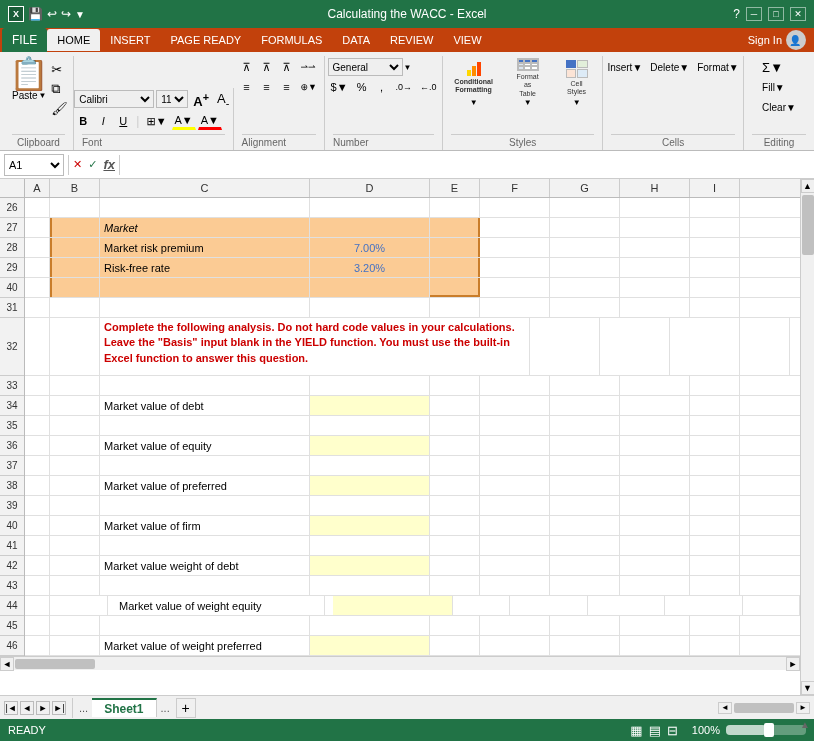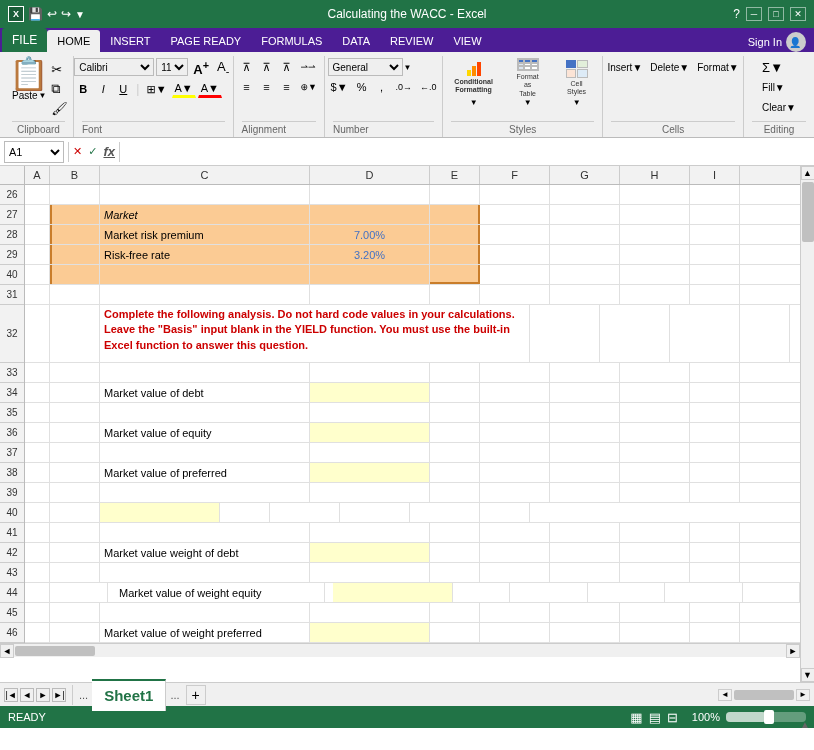--- a/index.html
+++ b/index.html
@@ -16,24 +16,24 @@
       color: #fff;
     }
     .title-bar-left { display: flex; align-items: center; gap: 4px; }
     .title-bar-center { position: absolute; left: 50%; transform: translateX(-50%); color: #fff; font-size: 12px; }
     .title-bar-right { display: flex; align-items: center; gap: 6px; }
     .title-icon { width: 16px; height: 16px; background: #1a5c38; border: 1px solid #fff; display: flex; align-items: center; justify-content: center; font-size: 9px; color: #fff; font-weight: bold; }
     .win-btn { width: 16px; height: 14px; border: 1px solid rgba(255,255,255,0.5); background: transparent; cursor: pointer; display: flex; align-items: center; justify-content: center; font-size: 9px; color: #fff; }
 
     
     .ribbon-tabs {
-      background: #4c1d95;
+      background: #c2410c;
       height: 24px;
       display: flex;
-      align-items: flex-end;
+      align-items: center;
       padding-left: 2px;
     }
     .ribbon-tab {
       height: 22px;
       padding: 0 10px;
       font-size: 11px;
       cursor: pointer;
       display: flex;
       align-items: center;
       color: #fff;
@@ -158,23 +158,23 @@
       justify-content: space-between;
     }
     .sheet-tabs {
       background: #f0f0f0;
       height: 24px;
       display: flex; align-items: center;
       border-top: 1px solid #ccc;
     }
     .sheet-tab {
       padding: 0 12px;
-      height: 32px;
+      height: 19px;
       display: flex; align-items: center;
-      font-size: 15px;
+      font-size: 12px;
       cursor: pointer;
       border-right: 1px solid #ccc;
     }
     .sheet-tab.active {
       background: #fff;
       border-top: 2px solid #217346;
       color: #217346;
       font-weight: bold;
     }
     .sheet-nav { display: flex; align-items: center; gap: 2px; padding: 0 4px; }
@@ -261,21 +261,21 @@
       </div>
       <div style="display:flex;flex-direction:column;gap:4px;margin-top:4px;">
         <div style="font-size:13px;cursor:pointer;">✂</div>
         <div style="font-size:13px;cursor:pointer;">⧉</div>
         <div style="font-size:13px;cursor:pointer;">🖌</div>
       </div>
     </div>
     <div class="ribbon-group-label">Clipboard</div>
   </div>
 
-  <div class="ribbon-group" style="min-width:140px;">
+  <div class="ribbon-group" style="min-width:140px;margin-top:32px;">
     <div class="ribbon-group-content" style="flex-direction:column;">
       <div class="font-row">
         <select class="font-select">
           <option>Calibri</option>
         </select>
         <select class="font-size-select">
           <option>11</option>
         </select>
         <button class="font-btn" style="font-size:13px;font-weight:bold;">A<sup>+</sup></button>
         <button class="font-btn" style="font-size:13px;">A<sub>-</sub></button>
@@ -617,20 +617,21 @@
           <div class="grid-cell col-E"></div>
           <div class="grid-cell col-F"></div>
           <div class="grid-cell col-G"></div>
           <div class="grid-cell col-H"></div>
           <div class="grid-cell col-I"></div>
         </div>
 
         <div class="grid-row" style="height:20px;">
           <div class="grid-cell col-A"></div>
           <div class="grid-cell col-B"></div>
+          <div class="grid-cell col-C">Market value of firm</div>
           <div class="grid-cell col-D yellow-bg"></div>
           <div class="grid-cell col-E"></div>
           <div class="grid-cell col-F"></div>
           <div class="grid-cell col-G"></div>
           <div class="grid-cell col-H"></div>
           <div class="grid-cell col-I"></div>
         </div>
 
         <div class="grid-row" style="height:20px;">
           <div class="grid-cell col-A"></div>

